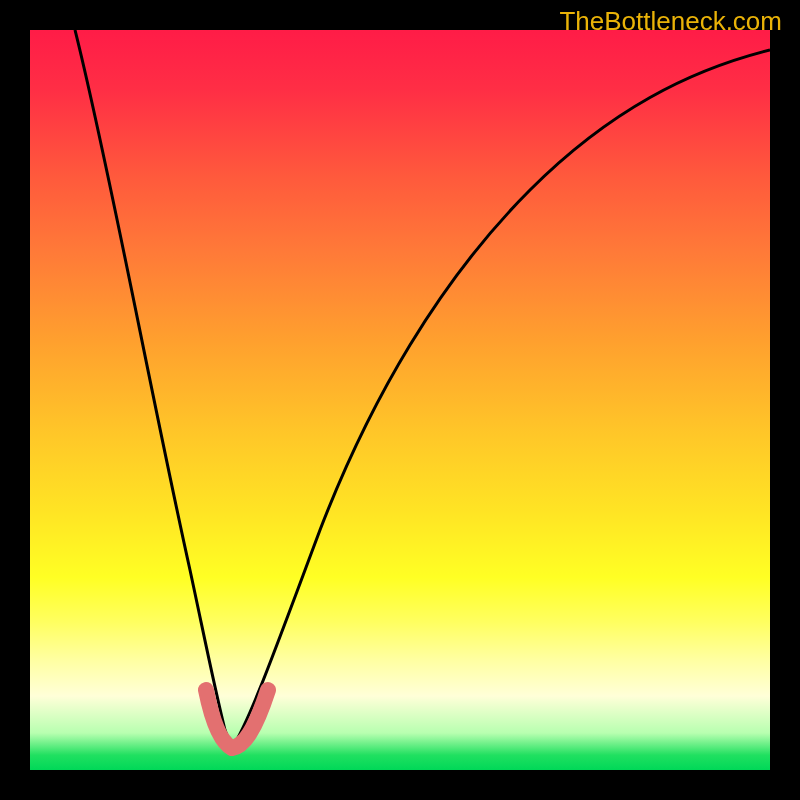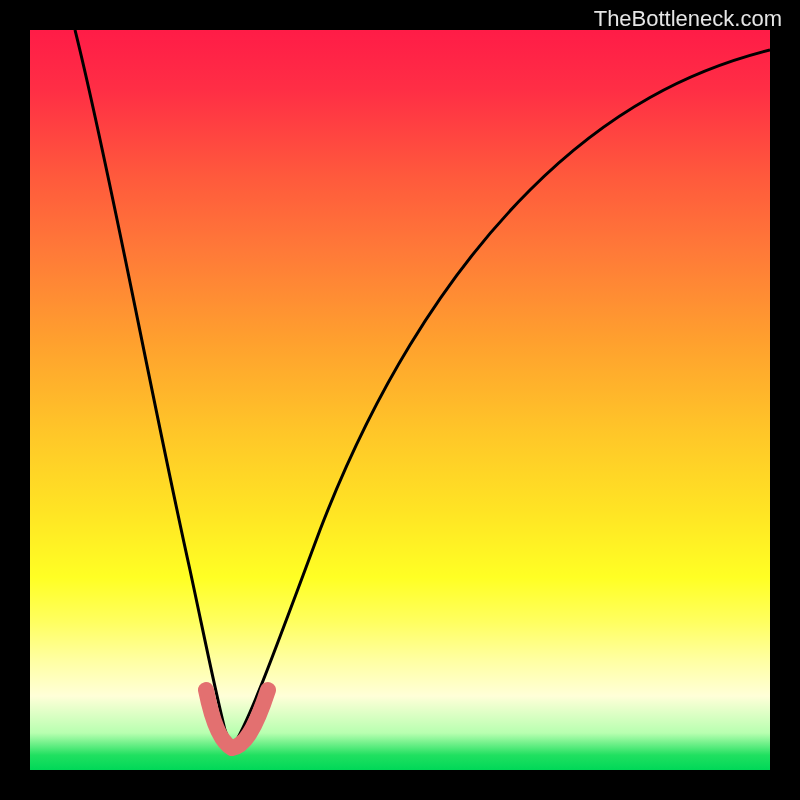--- a/index.html
+++ b/index.html
@@ -7,22 +7,22 @@
     width: 800px;
     height: 800px;
     background: #000;
     position: relative;
     font-family: Arial, sans-serif;
   }
   .watermark {
     position: absolute;
     top: 6px;
     right: 18px;
-    color: #e5e5e5;
-    font-size: 22px;
+    color: #eab308;
+    font-size: 26px;
     font-weight: 500;
     z-index: 10;
   }
   .plot-area {
     position: absolute;
     left: 30px;
     top: 30px;
     width: 740px;
     height: 740px;
     background: linear-gradient(to bottom,

